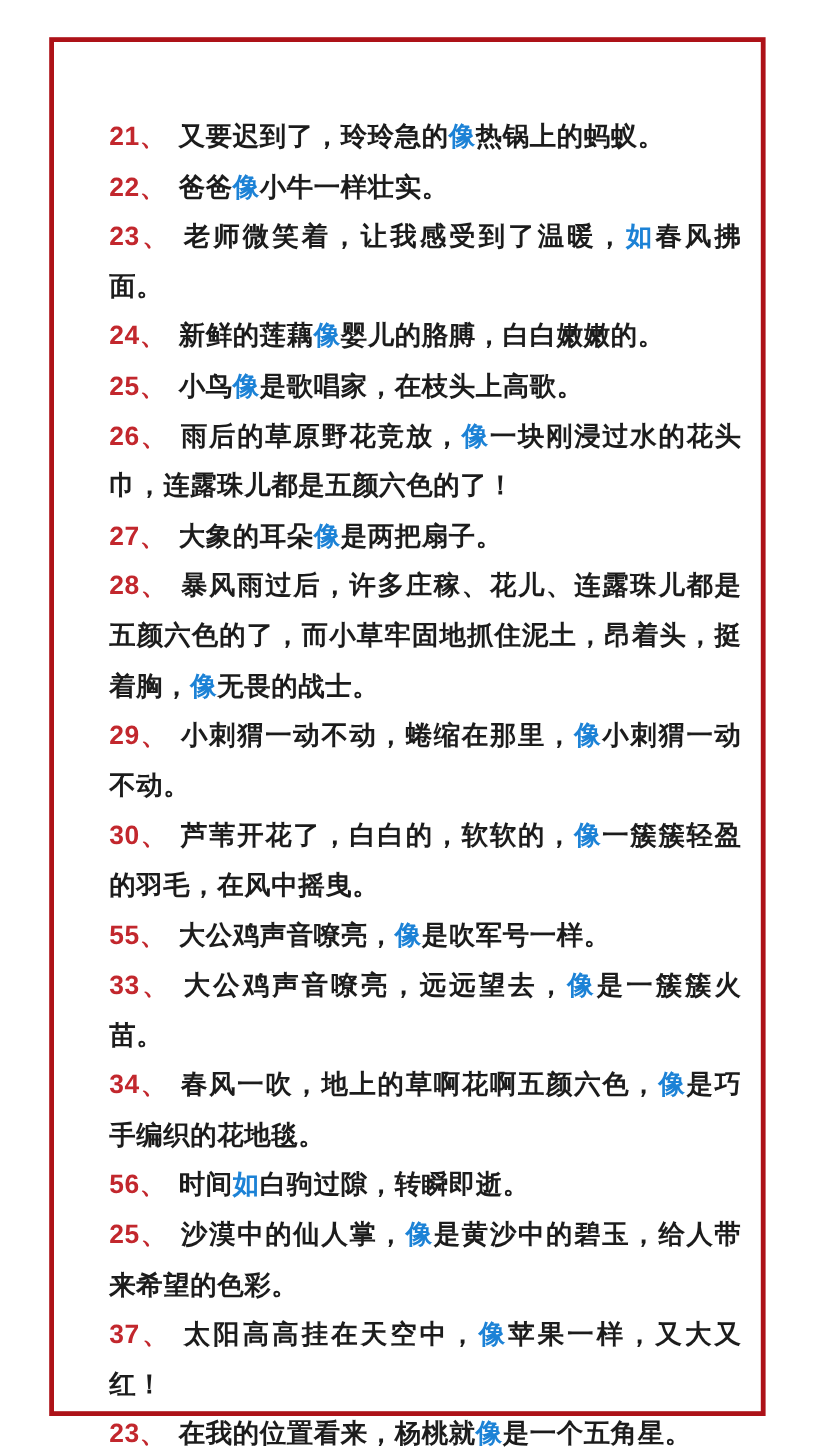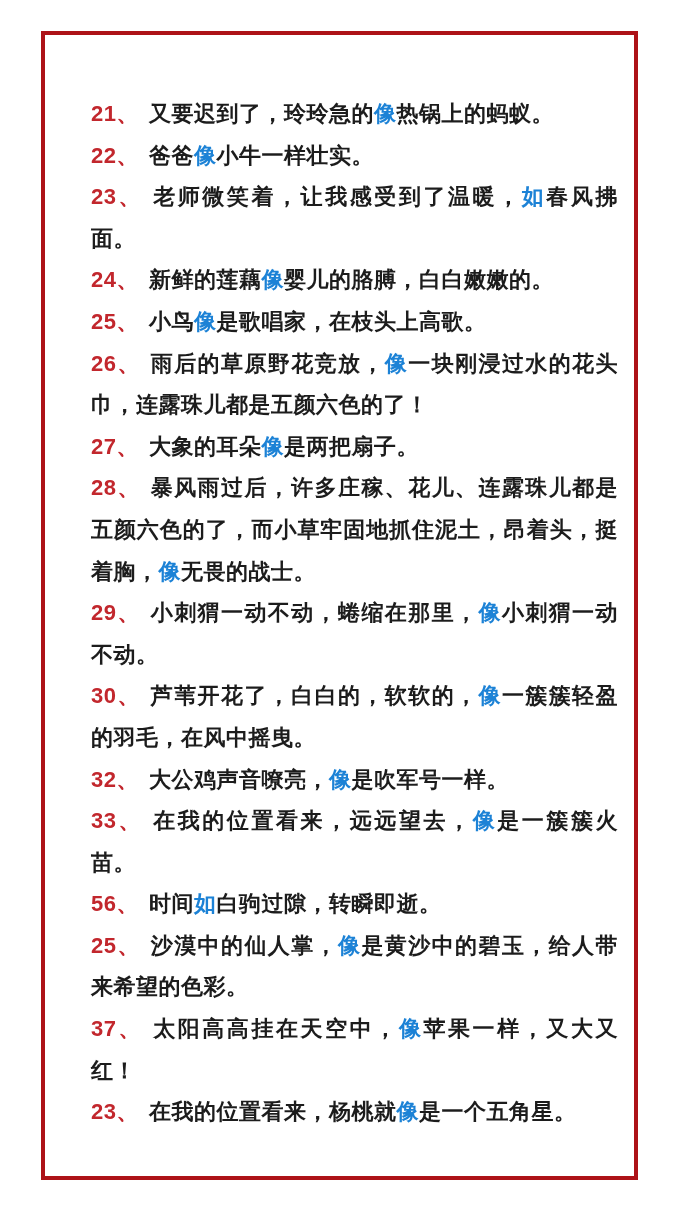--- a/index.html
+++ b/index.html
@@ -53,20 +53,21 @@
       <p class="sentence"><span class="num">21、</span><span class="txt">又要迟到了，玲玲急的</span><span class="hl">像</span><span class="txt">热锅上的蚂蚁。</span></p>
       <p class="sentence"><span class="num">22、</span><span class="txt">爸爸</span><span class="hl">像</span><span class="txt">小牛一样壮实。</span></p>
       <p class="sentence"><span class="num">23、</span><span class="txt">老师微笑着，让我感受到了温暖，</span><span class="hl">如</span><span class="txt">春风拂面。</span></p>
       <p class="sentence"><span class="num">24、</span><span class="txt">新鲜的莲藕</span><span class="hl">像</span><span class="txt">婴儿的胳膊，白白嫩嫩的。</span></p>
       <p class="sentence"><span class="num">25、</span><span class="txt">小鸟</span><span class="hl">像</span><span class="txt">是歌唱家，在枝头上高歌。</span></p>
       <p class="sentence"><span class="num">26、</span><span class="txt">雨后的草原野花竞放，</span><span class="hl">像</span><span class="txt">一块刚浸过水的花头巾，连露珠儿都是五颜六色的了！</span></p>
       <p class="sentence"><span class="num">27、</span><span class="txt">大象的耳朵</span><span class="hl">像</span><span class="txt">是两把扇子。</span></p>
       <p class="sentence"><span class="num">28、</span><span class="txt">暴风雨过后，许多庄稼、花儿、连露珠儿都是五颜六色的了，而小草牢固地抓住泥土，昂着头，挺着胸，</span><span class="hl">像</span><span class="txt">无畏的战士。</span></p>
       <p class="sentence"><span class="num">29、</span><span class="txt">小刺猬一动不动，蜷缩在那里，</span><span class="hl">像</span><span class="txt">小刺猬一动不动。</span></p>
       <p class="sentence"><span class="num">30、</span><span class="txt">芦苇开花了，白白的，软软的，</span><span class="hl">像</span><span class="txt">一簇簇轻盈的羽毛，在风中摇曳。</span></p>
-      <p class="sentence"><span class="num">32、</span><span class="txt">大公鸡声音嘹亮，</span><span class="hl">像</span><span class="txt">是吹军号一样。</span></p>
-      <p class="sentence"><span class="num">33、</span><span class="txt">在我的位置看来，远远望去，</span><span class="hl">像</span><span class="txt">是一簇簇火苗。</span></p>
+      <p class="sentence"><span class="num">55、</span><span class="txt">大公鸡声音嘹亮，</span><span class="hl">像</span><span class="txt">是吹军号一样。</span></p>
+      <p class="sentence"><span class="num">33、</span><span class="txt">大公鸡声音嘹亮，远远望去，</span><span class="hl">像</span><span class="txt">是一簇簇火苗。</span></p>
+      <p class="sentence"><span class="num">34、</span><span class="txt">春风一吹，地上的草啊花啊五颜六色，</span><span class="hl">像</span><span class="txt">是巧手编织的花地毯。</span></p>
       <p class="sentence"><span class="num">56、</span><span class="txt">时间</span><span class="hl">如</span><span class="txt">白驹过隙，转瞬即逝。</span></p>
       <p class="sentence"><span class="num">25、</span><span class="txt">沙漠中的仙人掌，</span><span class="hl">像</span><span class="txt">是黄沙中的碧玉，给人带来希望的色彩。</span></p>
       <p class="sentence"><span class="num">37、</span><span class="txt">太阳高高挂在天空中，</span><span class="hl">像</span><span class="txt">苹果一样，又大又红！</span></p>
       <p class="sentence"><span class="num">23、</span><span class="txt">在我的位置看来，杨桃就</span><span class="hl">像</span><span class="txt">是一个五角星。</span></p>
     </div>
 </div>
 
 </body></html>

